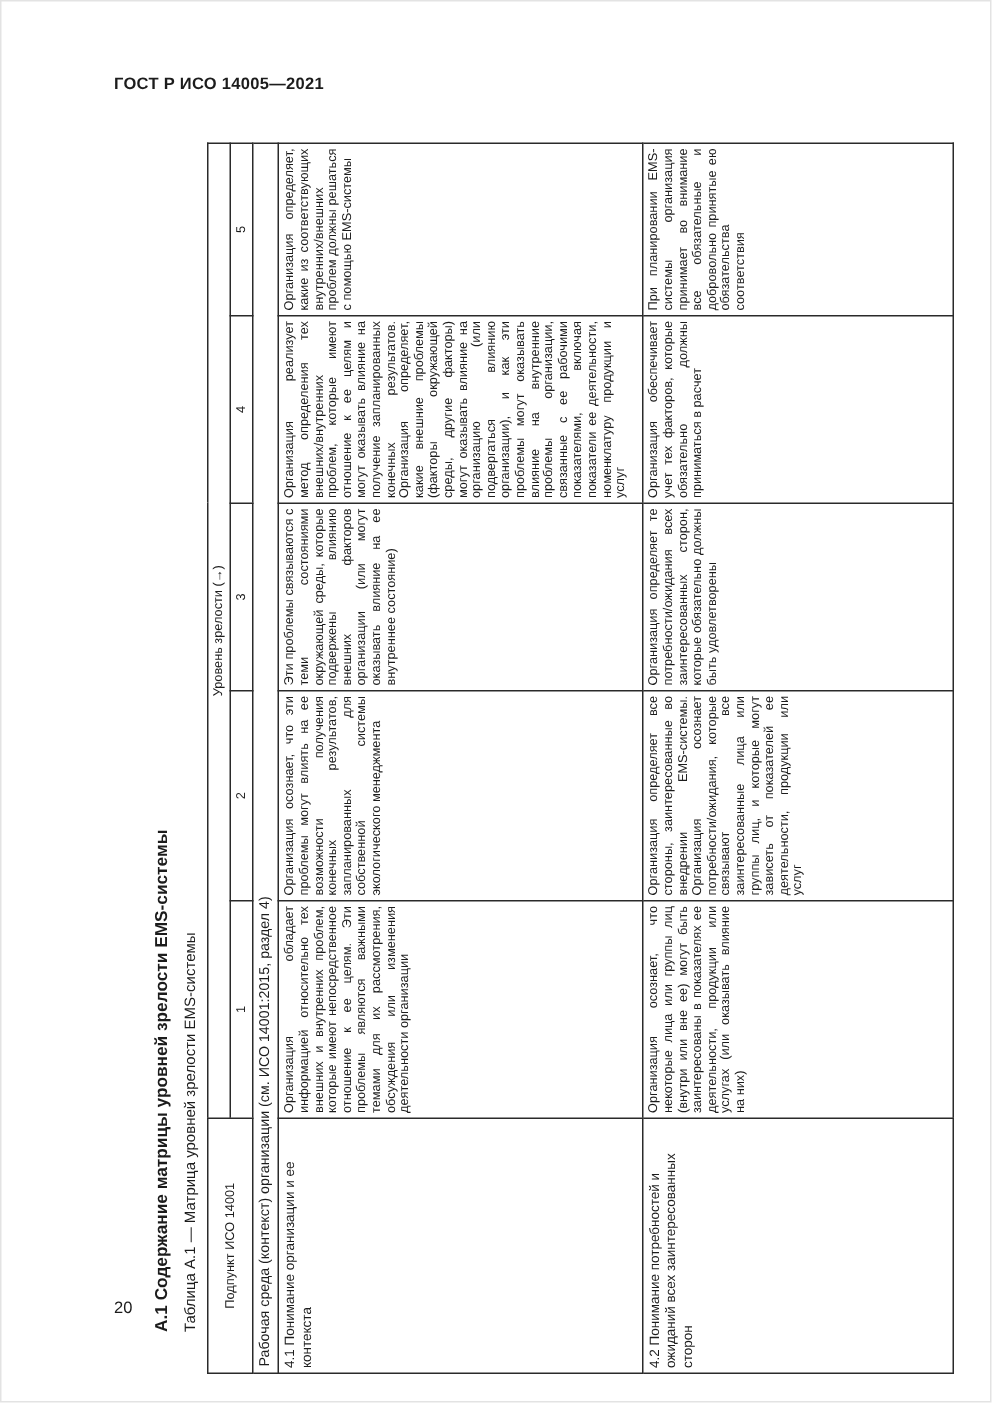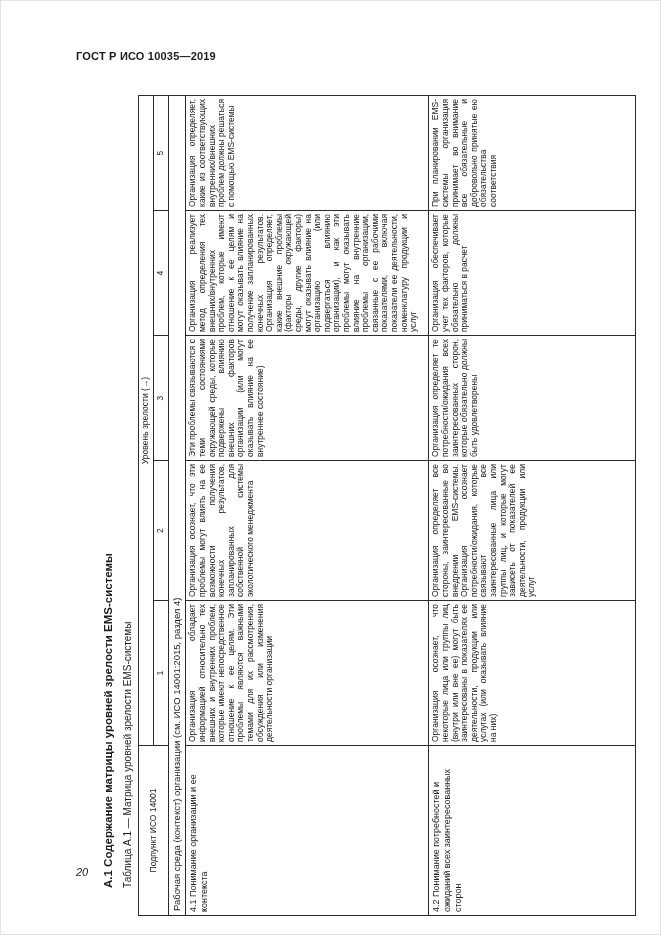--- a/index.html
+++ b/index.html
@@ -12,21 +12,20 @@
     overflow: hidden;
     box-shadow: inset 0 0 0 1px #e3e3e3;
   }
   .runhead {
     position: absolute; left: 76px; top: 50px;
     font-size: 11px; font-weight: bold; letter-spacing: .2px;
   }
   .pageno {
     position: absolute; left: 76px; top: 866px;
     font-size: 11px;
-    font-style: italic;
   }
   
   .rot {
     position: absolute; left: 102px; top: 916px;
     width: 820px; height: 545px;
     transform: rotate(-90deg);
     transform-origin: 0 0;
   }
   .h-a1 {
     font-weight: bold; font-size: 11.5px;
@@ -62,21 +61,21 @@
   }
   .clip { overflow: hidden; }
   tr.r41 .clip { height: 238px; }
   tr.r42 .clip { height: 202px; }
   tr.hdr1 { height: 15px; }
   tr.hdr2 { height: 15px; }
 </style>
 </head>
 <body>
 
-<div class="runhead">ГОСТ Р ИСО 10035—2019</div>
+<div class="runhead">ГОСТ Р ИСО 14005—2021</div>
 <div class="pageno">20</div>
 
 <div class="rot">
   <div class="h-a1">А.1 Содержание матрицы уровней зрелости EMS-системы</div>
   <div class="caption">Таблица А.1 — Матрица уровней зрелости EMS-системы</div>
 
   <table class="matrix">
     <colgroup>
       <col style="width:170px">
       <col style="width:145px">

